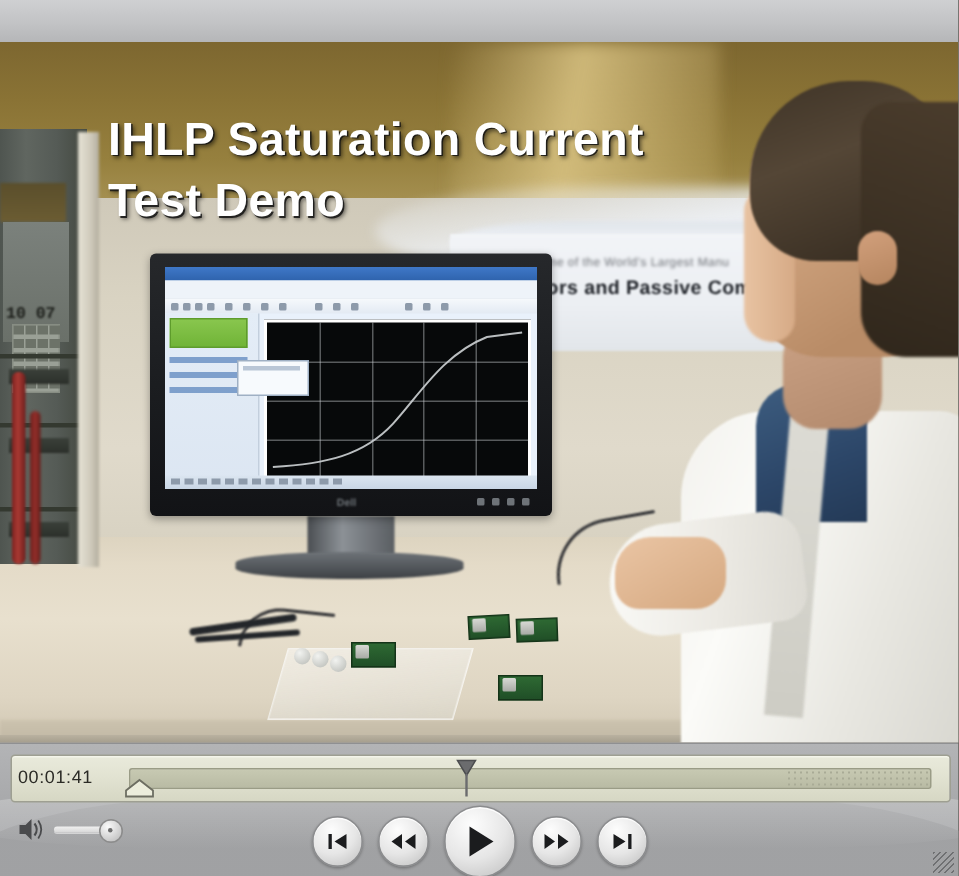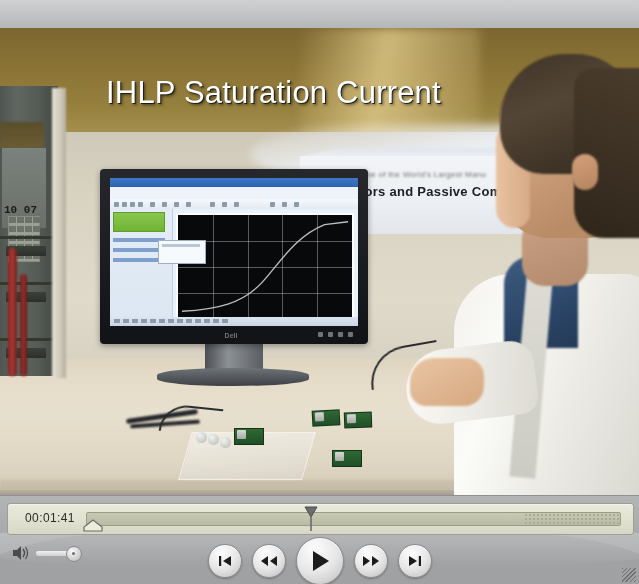--- a/index.html
+++ b/index.html
@@ -288,25 +288,24 @@
   }
   .mouse-cord{
     position:absolute;left:-28px;top:318px;width:70px;height:36px;
     border-top:2px solid #2a2b2f;border-left:2px solid #2a2b2f;
     border-radius:40px 0 0 0;transform:rotate(-10deg);filter:blur(.6px);
   }
 
   
   #title{
     position:absolute;left:72px;top:44px;width:480px;
-    color:#ffffff;font-size:31px;line-height:41px;font-weight:normal;
+    color:#ffffff;font-size:31px;line-height:41px;font-weight:bold;
     letter-spacing:.2px;
     text-shadow:1px 1px 0 rgba(20,20,20,.85),2px 2px 3px rgba(0,0,0,.55);
     pointer-events:none;
-    margin-left:34px;
   }
 
   
   #controls{
     position:absolute;left:0;top:495px;width:639px;height:89px;
     background:linear-gradient(180deg,#b3b4b6 0%,#a9aaac 40%,#b0b1b3 100%);
     border-top:1px solid #8f9092;
   }
   #controls .arc{
     position:absolute;left:-40px;top:36px;width:720px;height:120px;
@@ -320,21 +319,21 @@
   }
 
   .scrub-wrap{
     position:absolute;left:7px;top:7px;width:625px;height:30px;
     background:linear-gradient(180deg,#e9eadb 0%,#e2e3d2 45%,#d6d7c4 100%);
     border:1px solid #9e9f92;border-radius:3px;
     box-shadow:inset 0 1px 0 #f4f5ea;
     overflow:hidden;
   }
   .timecode{
-    position:absolute;left:17px;top:7px;color:#2b2b26;
+    position:absolute;left:4px;top:7px;color:#2b2b26;
     font-size:12px;letter-spacing:.4px;
   }
   .track{
     position:absolute;left:78px;top:8px;width:535px;height:14px;
     background:linear-gradient(180deg,#c7c9b2,#b9bba4);
     border:1px solid #9a9c86;border-radius:2px;box-sizing:border-box;
   }
   .track-dots{
     position:absolute;right:0;top:0;width:96px;height:100%;
     background-image:radial-gradient(#a9ab96 .8px,transparent .9px);
@@ -544,20 +543,21 @@
       <div class="hair-back"></div>
       <div class="ear"></div>
       <div class="arm"></div>
       <div class="mouse-cord"></div>
       <div class="mouse"></div>
       <div class="hand"></div>
     </div>
 
     <div id="title">
       <div>IHLP Saturation Current</div>
+      <div>Test Demo</div>
     </div>
   </div>
 
   <div id="controls">
     <div class="arc"></div>
     <div class="arc-hl"></div>
 
     <div class="scrub-wrap">
       <div class="timecode">00:01:41</div>
       <div class="track">

